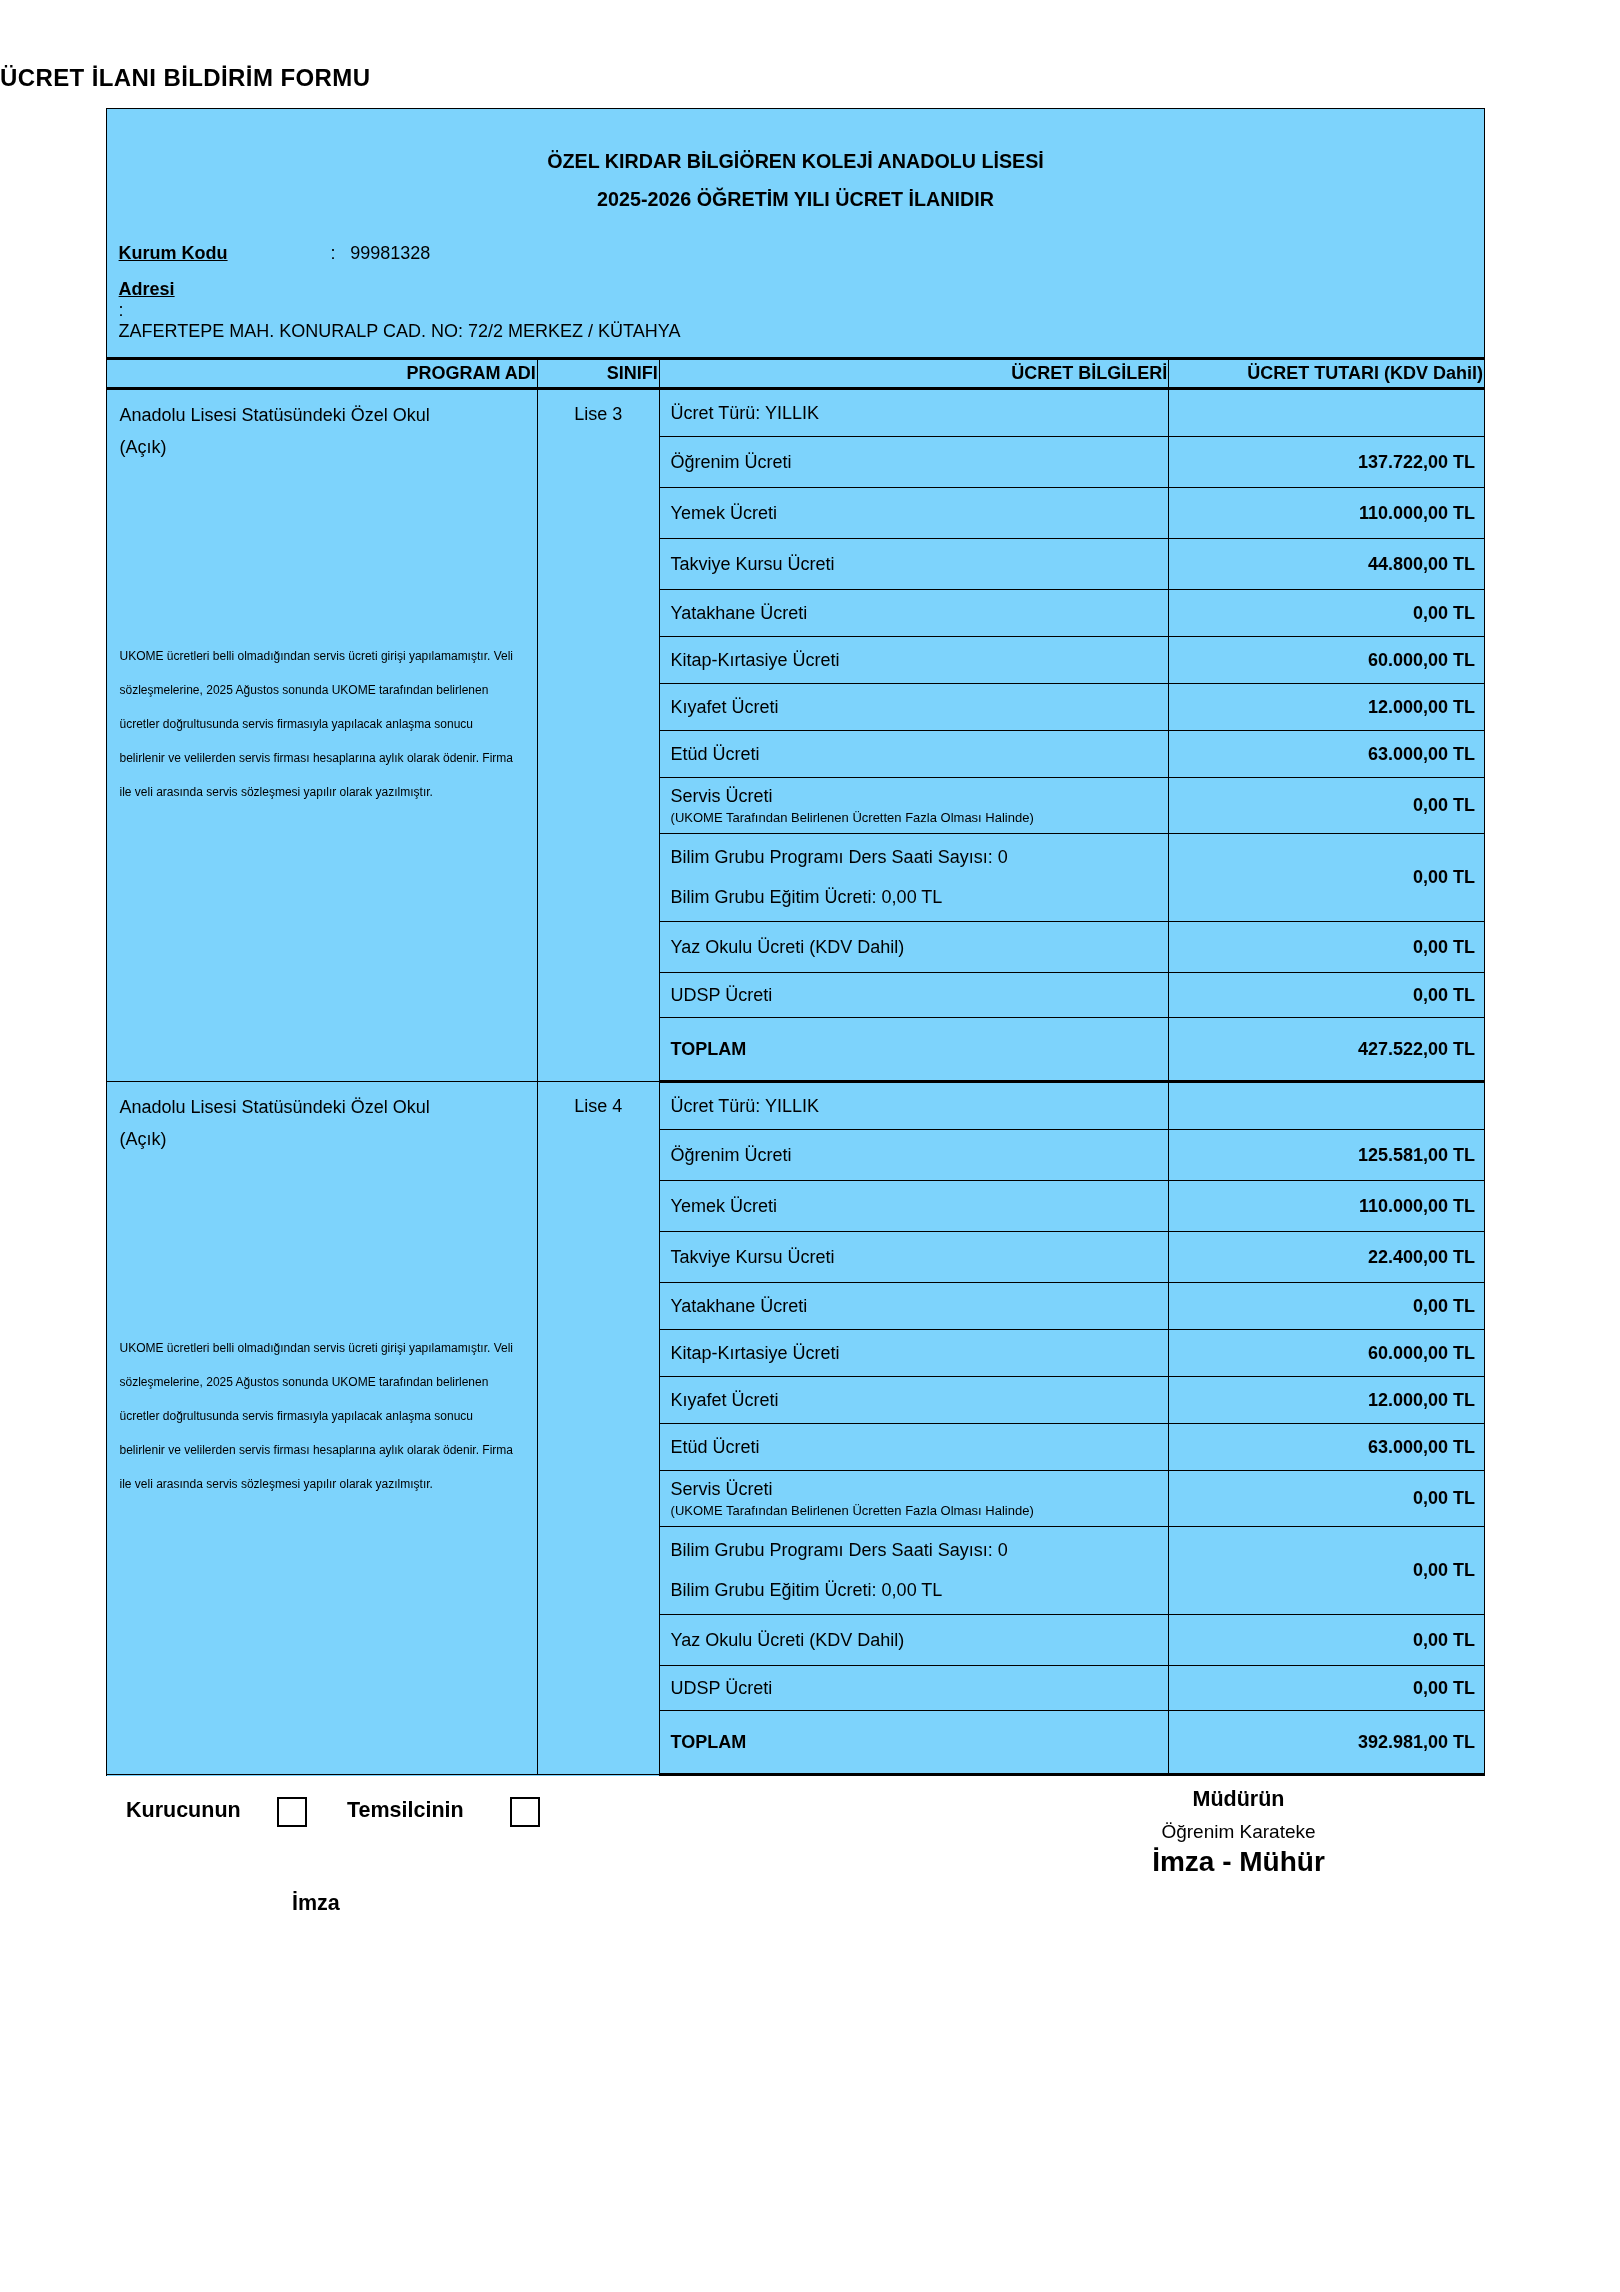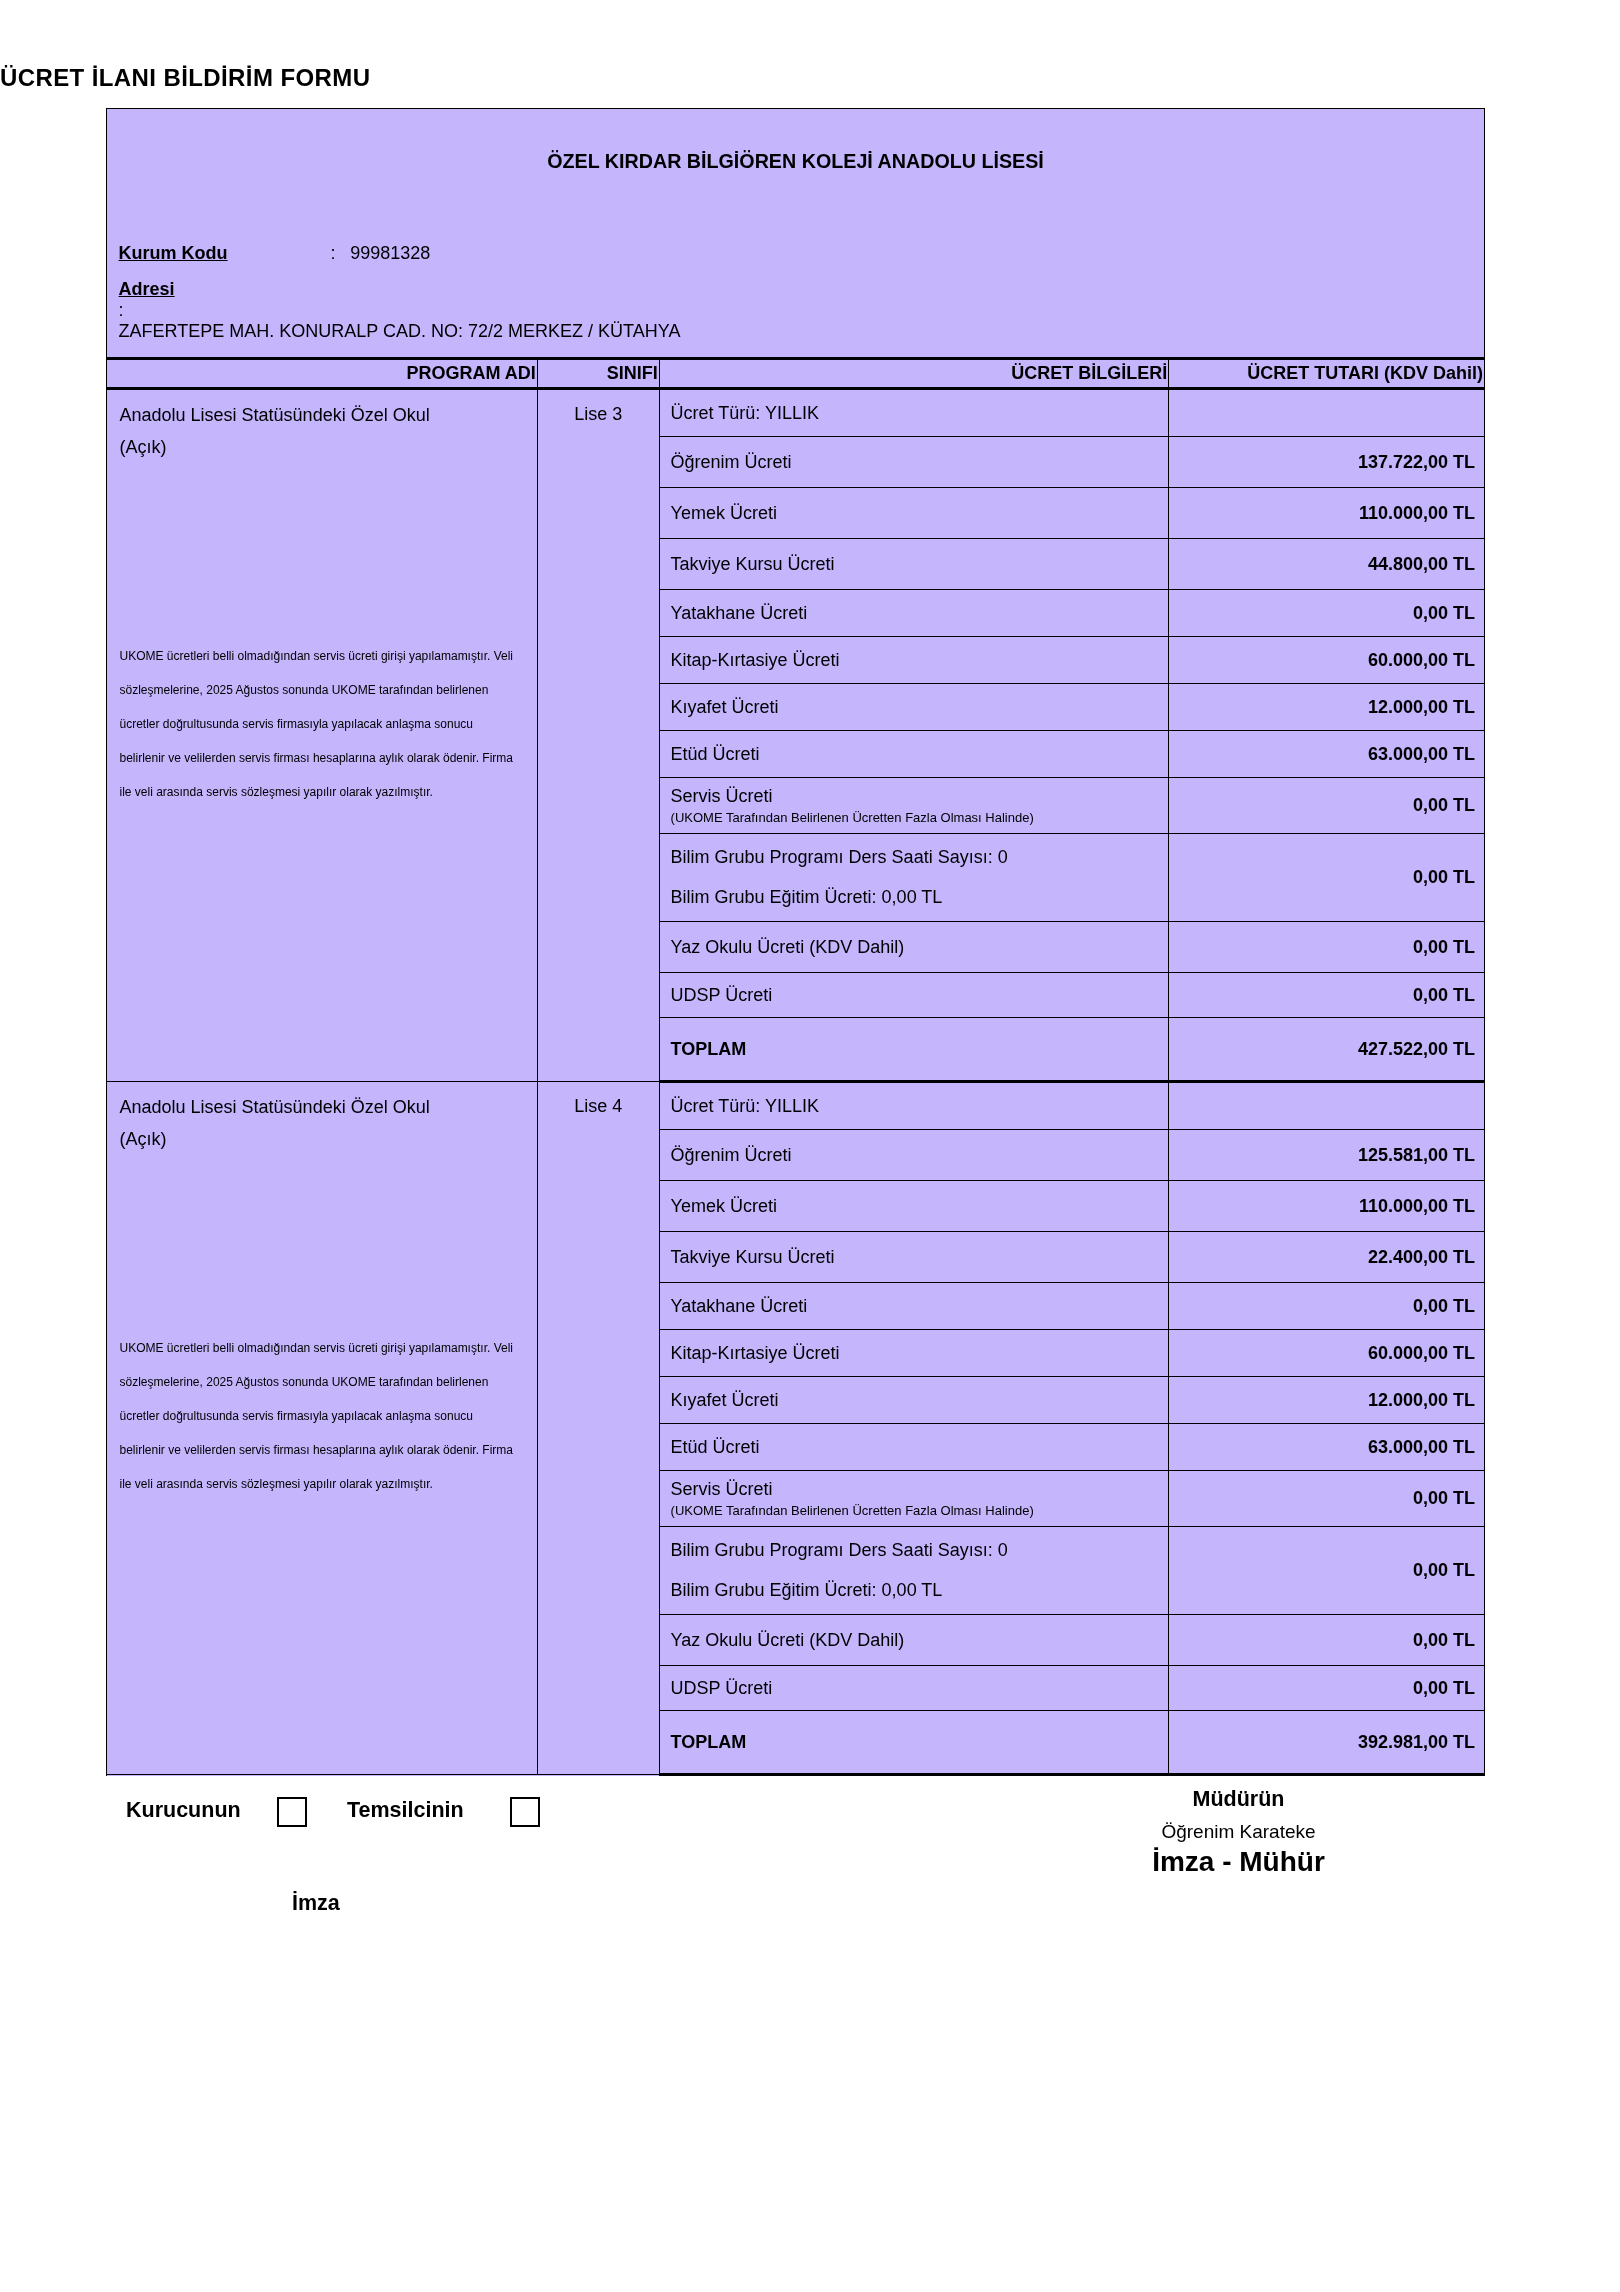--- a/index.html
+++ b/index.html
@@ -8,21 +8,21 @@
     font-family:"Liberation Sans", sans-serif;color:#000;
     -webkit-font-smoothing:antialiased;
   }
   .doc-title{
     position:absolute;top:64px;left:0;width:100%;
     font-weight:bold;font-size:24px;letter-spacing:0.4px;
   }
   .outer-box{
     position:absolute;left:106px;top:108px;width:1379px;
     box-sizing:border-box;border:1.8px solid #000;border-bottom:none;
-    background:#c4b5fd;
+    background:#7dd3fc;
   }
   .box-header{position:relative;height:248px;}
   .school-line{position:absolute;left:0;width:100%;text-align:center;font-weight:bold;font-size:19.7px;}
   .school-line.l1{top:41px;}
   .school-line.l2{top:79px;}
   .info-row{position:absolute;left:11.6px;display:flex;align-items:baseline;font-size:18px;}
   .info-row.kurum{top:134px;}
   .info-row.adres{top:170px;flex-direction:column;}
   .info-label{font-weight:bold;width:212px;text-decoration:underline;}
   .info-colon{width:19.7px;}
@@ -73,20 +73,21 @@
   .imza-muhur{font-weight:bold;font-size:28px;margin-top:3px;}
 </style>
 </head>
 <body>
 
 <div class="doc-title">ÜCRET İLANI BİLDİRİM FORMU</div>
 
 <div class="outer-box">
   <div class="box-header">
     <div class="school-line l1">ÖZEL KIRDAR BİLGİÖREN KOLEJİ ANADOLU LİSESİ</div>
+    <div class="school-line l2">2025-2026 ÖĞRETİM YILI ÜCRET İLANIDIR</div>
     <div class="info-row kurum">
       <span class="info-label">Kurum Kodu</span>
       <span class="info-colon">:</span>
       <span class="info-value">99981328</span>
     </div>
     <div class="info-row adres">
       <span class="info-label">Adresi</span>
       <span class="info-colon">:</span>
       <span class="info-value">ZAFERTEPE MAH. KONURALP CAD. NO: 72/2 MERKEZ / KÜTAHYA</span>
     </div>

